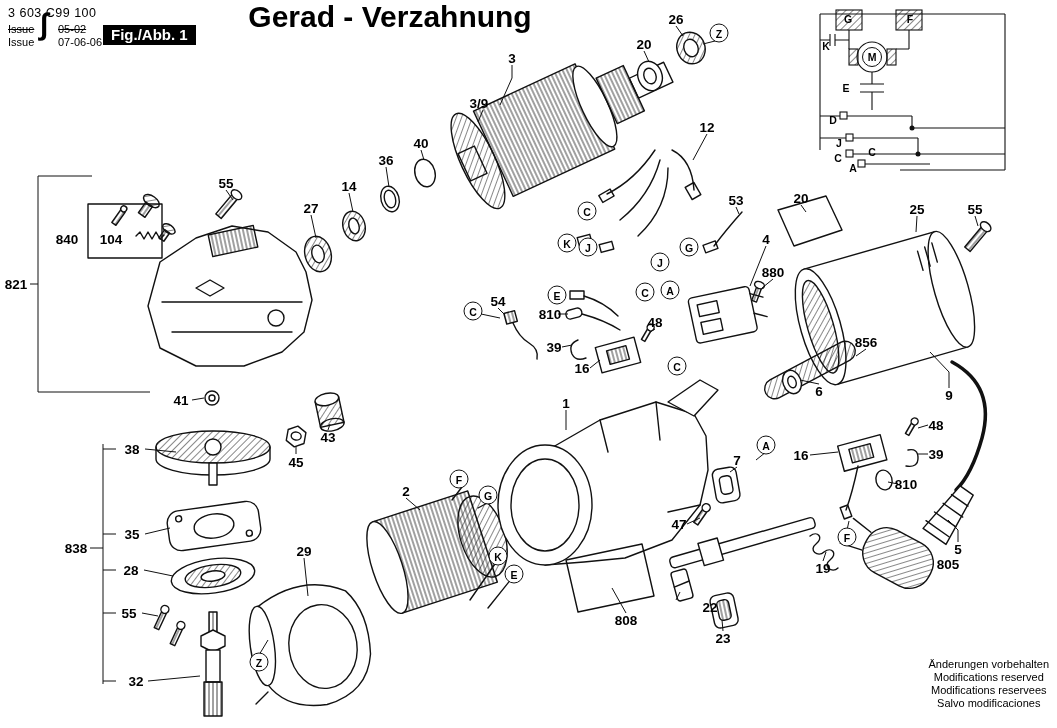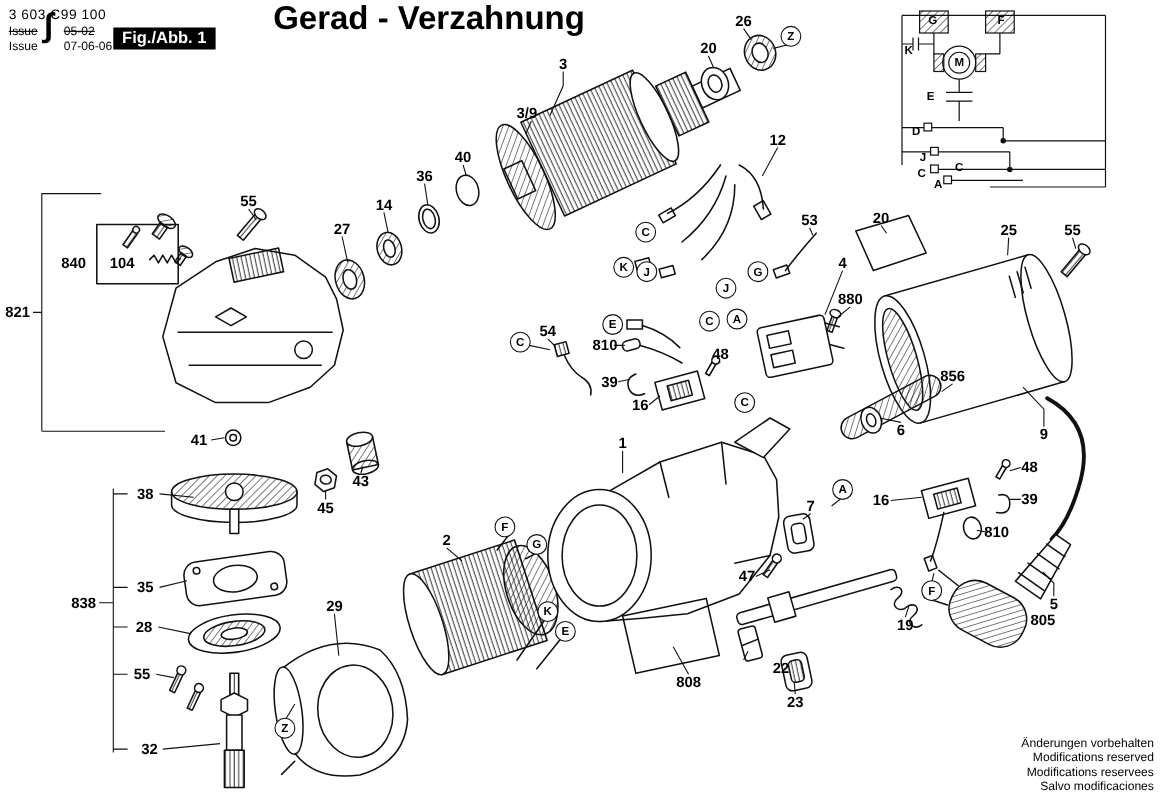--- a/index.html
+++ b/index.html
@@ -12,21 +12,21 @@
   .rev-row{display:flex;}
   .rev-label{width:34px;}
   .rev-val{padding-left:16px;}
   .struck{text-decoration:line-through;}
   .brace{position:absolute;left:32px;top:-6px;font-size:30px;font-weight:bold;}
   .fig-badge{position:absolute;top:25px;left:103px;background:#000;color:#fff;
              font-weight:bold;font-size:15px;padding:1px 8px 2px 8px;}
   .title{position:absolute;top:0;left:60px;width:660px;margin:0;text-align:center;
          font-size:30px;font-weight:bold;}
   
-  .notice{position:absolute;right:8px;bottom:6px;font-size:11px;line-height:13px;text-align:right;}
+  .notice{position:absolute;right:8px;bottom:18px;font-size:11px;line-height:13px;text-align:center;}
   
   .diagram{position:absolute;inset:0;}
   svg{position:absolute;left:0;top:0;}
   .art{stroke:#111;stroke-width:1.4;fill:none;stroke-linejoin:round;stroke-linecap:round;}
   .art .f{fill:#fff;}
   .art .hd{fill:url(#hd);}
   .art .hv{fill:url(#hv);}
   .leads{stroke:#111;stroke-width:1;fill:none;}
   .schem{stroke:#111;stroke-width:1.1;fill:none;}
   .schem .f{fill:#fff;}

